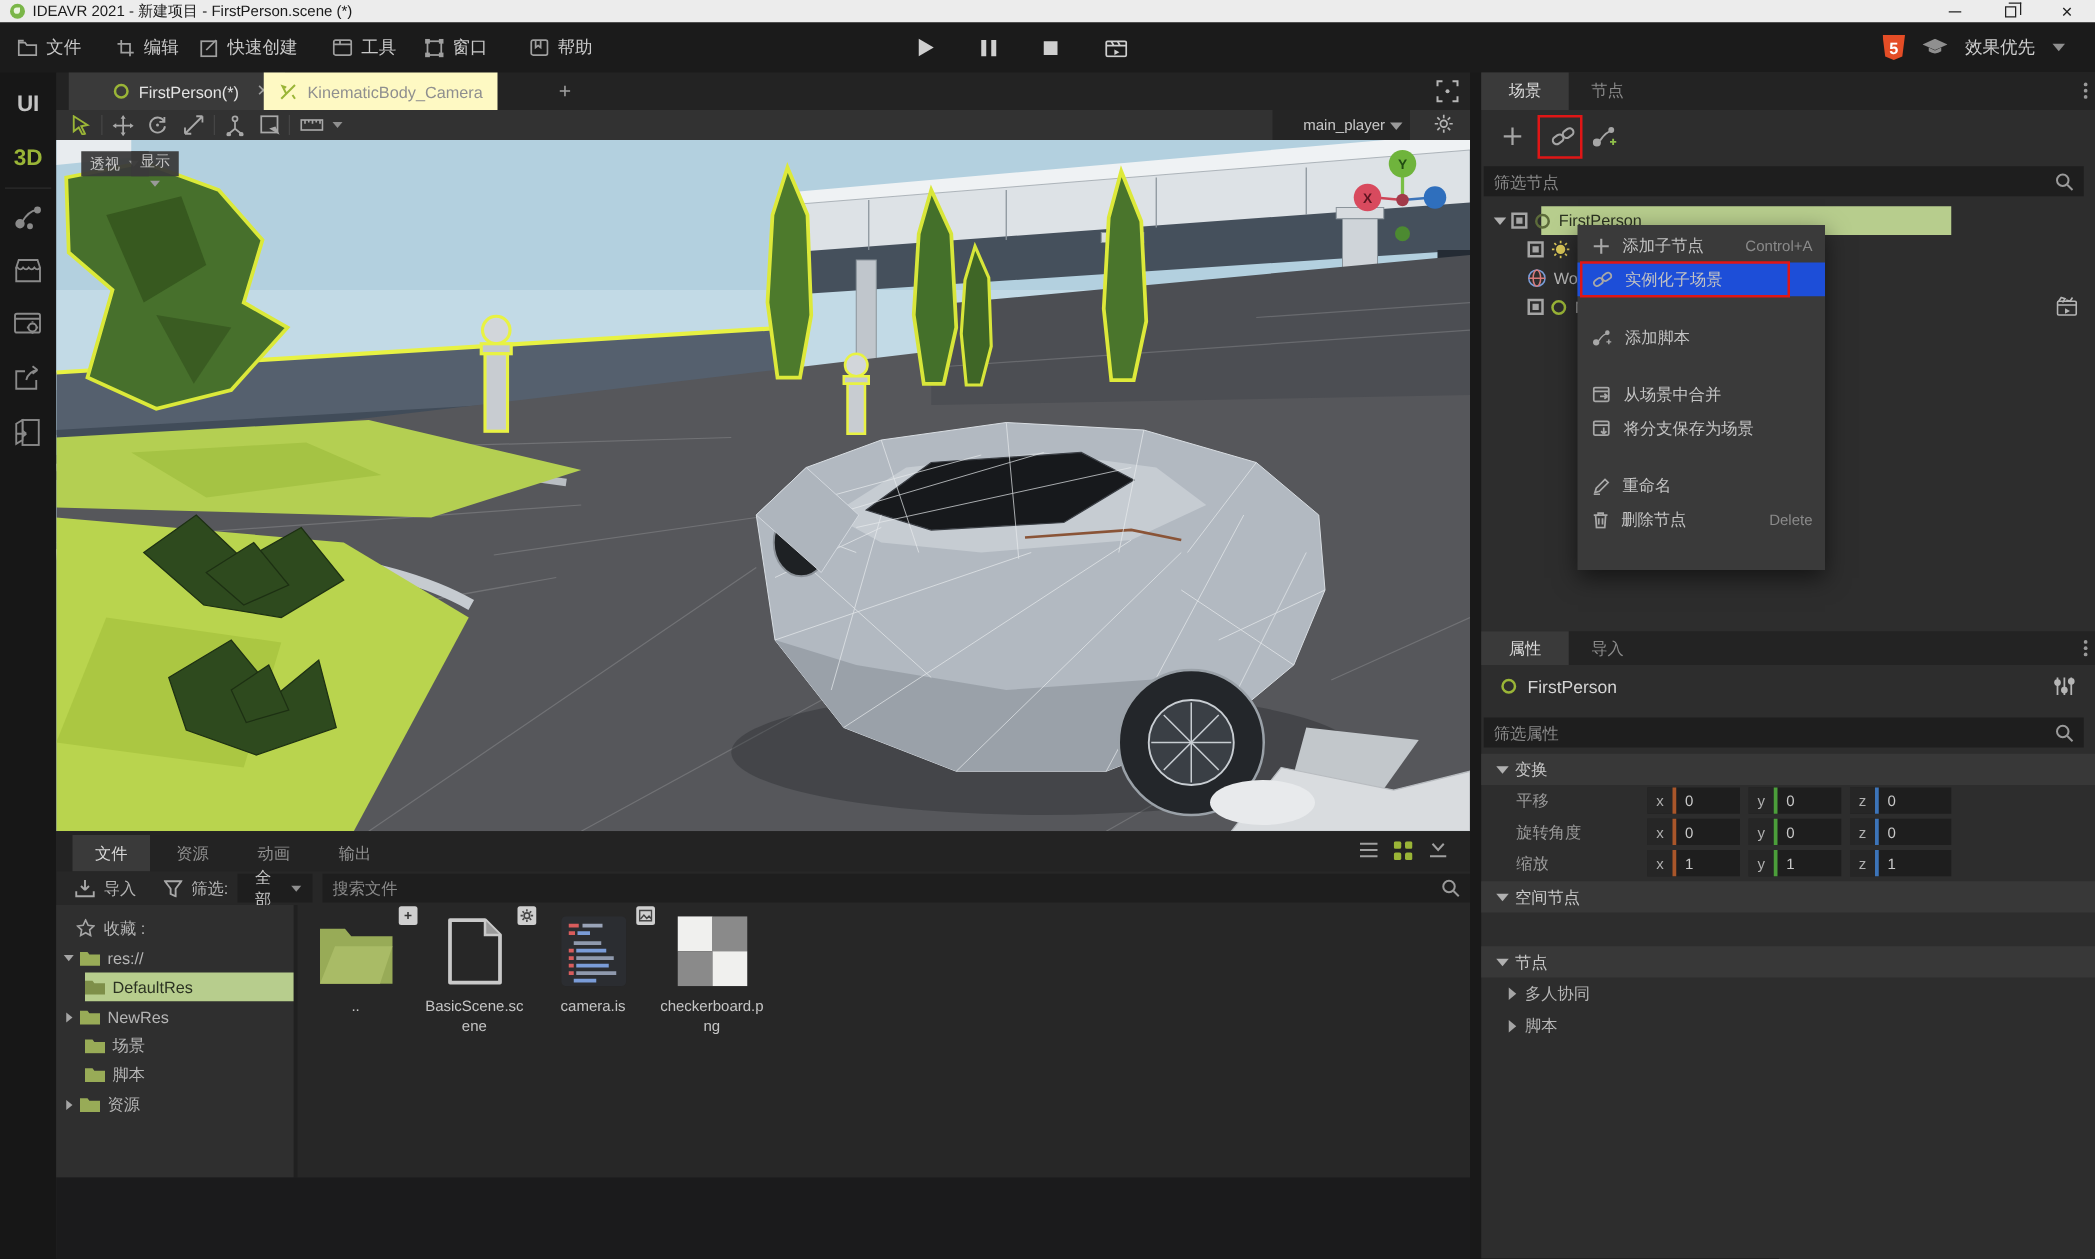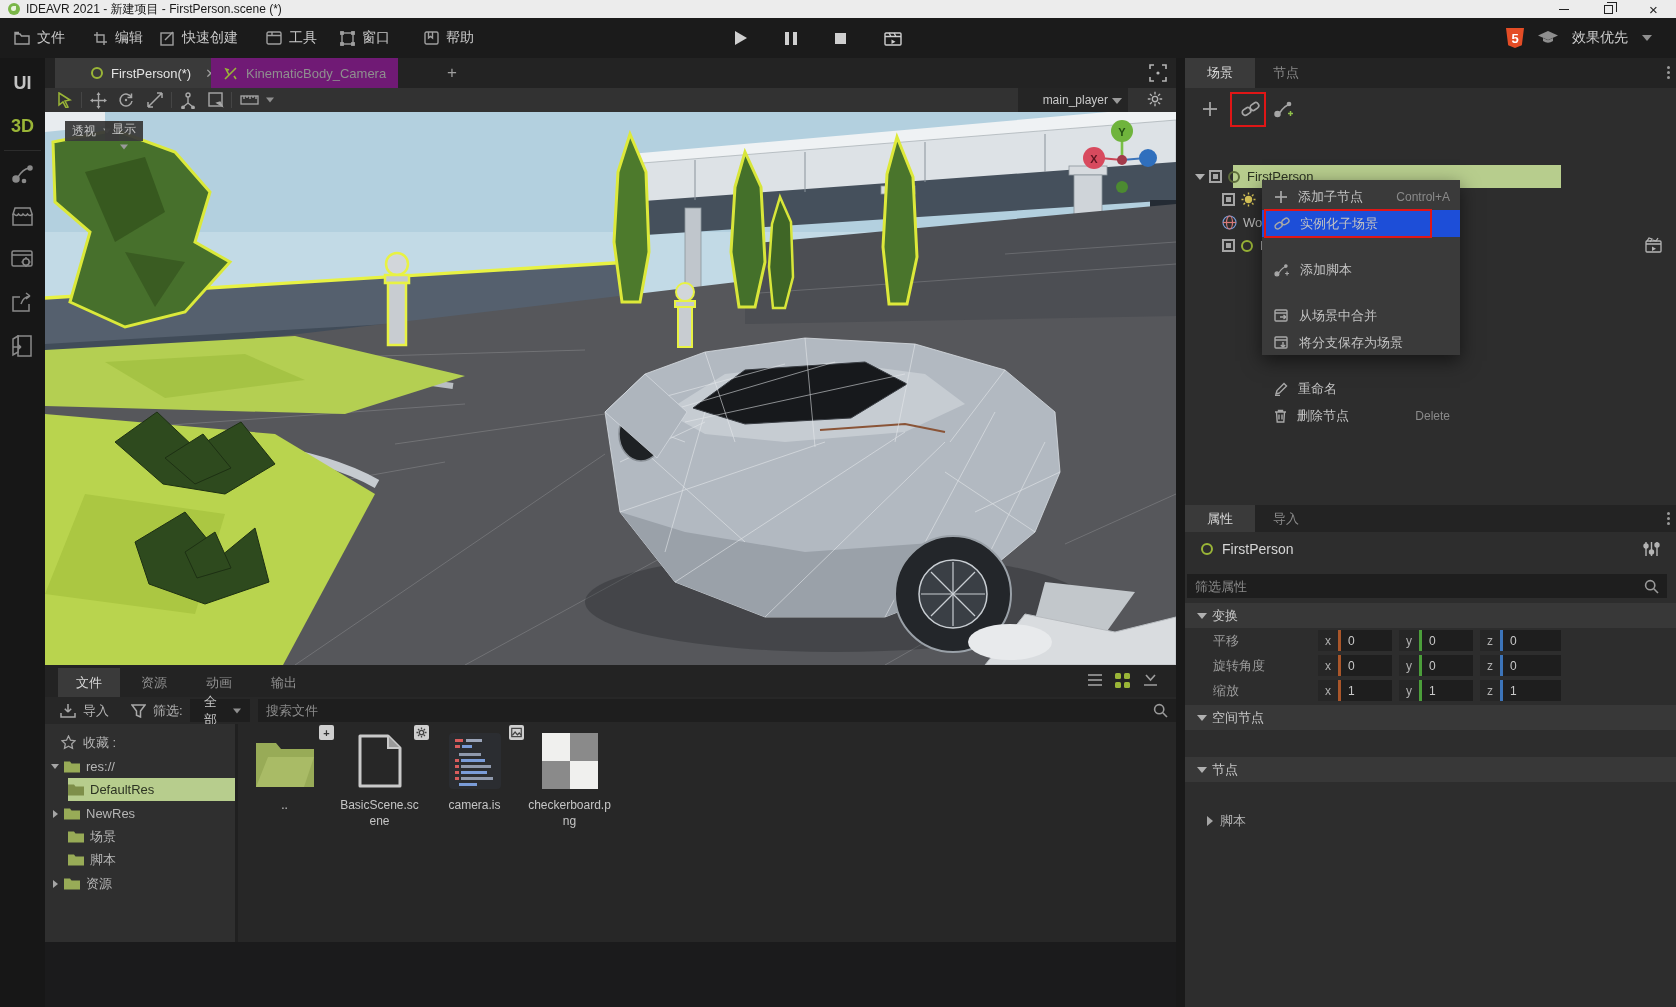--- a/index.html
+++ b/index.html
@@ -33,21 +33,21 @@
   
   .rail { position:absolute; left:0; top:58px; width:45px; height:949px; background:#171717; color:#8f8f8f; }
   .rail-btn { position:absolute; left:0; width:45px; text-align:center; font-weight:bold; font-size:18px; }
   .rail-sep { position:absolute; left:4px; width:37px; border-top:1px solid #2c2c2c; }
   .rail-ico { position:absolute; left:11px; color:#8a8a8a; }
 
   
   .tabbar { position:absolute; left:45px; top:58px; width:1131px; height:30px; background:#232323; }
   .stab { position:absolute; top:0; height:30px; display:flex; align-items:center; gap:8px; padding:0 12px; font-size:13px; }
   .stab.active { background:#3a3a3a; color:#e3e3e3;padding-left:36px; }
-  .stab.inactive { background:#701a75; color:#8f8f8f; }
+  .stab.inactive { background:#fef9c3; color:#8f8f8f; }
   .node-circle { width:12px; height:12px; border:2px solid #9ab537; border-radius:50%; display:inline-block; }
   .tab-close { color:#9f9f9f; font-size:13px; margin-left:6px; }
   .tab-plus { position:absolute; top:0; height:30px; display:flex; align-items:center; color:#9f9f9f; font-size:17px; }
   .fullscr { position:absolute; right:8px; top:5px; color:#b5b5b5; }
 
   
   .vtool { position:absolute; left:45px; top:88px; width:1131px; height:24px; background:#323232; }
   .vt-ico { position:absolute; top:2px; width:22px; height:20px; display:flex; align-items:center; justify-content:center; color:#a8a8a8; }
   .vt-ico.on { color:#9ab537; }
   .vt-sep { position:absolute; top:4px; width:0; height:16px; border-left:1px solid #454545; }
@@ -77,21 +77,21 @@
   .rsearch svg { margin-right:8px; color:#9a9a9a; flex:none; }
 
   .tree-row { position:absolute; left:0; width:491px; height:23px; display:flex; align-items:center; }
   .tr-caret { width:0; height:0; border-left:5px solid transparent; border-right:5px solid transparent; border-top:6px solid #b0b0b0; margin:0 4px 0 10px; }
   .vis-box { width:13px; height:13px; border:2px solid #a5a5a5; display:inline-flex; align-items:center; justify-content:center; margin-right:6px; flex:none; }
   .vis-box i { width:5px; height:5px; background:#a5a5a5; }
   .sel-green { position:absolute; left:48px; top:0; width:328px; height:23px; background:#b7cd8d; }
   .row-label { position:relative; z-index:2; }
 
   
-  .ctxmenu { position:absolute; left:77px; top:122px; width:198px; height:175px; background:#3a3a3a; box-shadow:0 6px 18px rgba(0,0,0,.55); z-index:10; padding-top:3px; }
+  .ctxmenu { position:absolute; left:77px; top:122px; width:198px; height:276px; background:#3a3a3a; box-shadow:0 6px 18px rgba(0,0,0,.55); z-index:10; padding-top:3px; }
   .cm-item { position:relative; height:27px; display:flex; align-items:center; gap:10px; padding:0 10px 0 12px; color:#c3c3c3; font-size:13px; }
   .cm-item svg { color:#a8a8a8; flex:none; }
   .cm-short { margin-left:auto; color:#8a8a8a; font-size:12px; }
   .cm-gap { height:19px; }
   .cm-hl { background:#1d4ed8; }
 
   
   .ptabs { position:absolute; left:0; top:447px; width:491px; height:27px; background:#232323; }
   .node-head { position:absolute; left:0; top:474px; width:491px; height:34px; display:flex; align-items:center; gap:9px; padding-left:16px; color:#d5d5d5; font-size:14px; }
   .prop-sec { position:absolute; left:0; width:491px; height:25px; background:#383838; display:flex; align-items:center; color:#c9c9c9; }
@@ -686,20 +686,27 @@
     <span class="sp-toolbtn" style="left:86px">
       <svg width="20" height="18" viewBox="0 0 20 18" fill="none" stroke="currentColor" stroke-width="1.5">
           <circle cx="3.5" cy="14" r="2.5" fill="currentColor"></circle>
           <path d="M6 12.5 Q11 5 16 4.5"></path>
           <circle cx="15" cy="4" r="1.6" fill="currentColor"></circle>
           <path d="M16.5 11 v5 M14 13.5 h5" stroke="#8fbf4a"></path>
         </svg>
     </span>
     <div class="red-box" style="left:45px;top:34px;width:36px;height:35px;"></div>
 
+    <div class="rsearch" style="top:75px;">
+      <input type="text" placeholder="筛选节点" style="">
+      <svg width="15" height="15" viewBox="0 0 15 15" fill="none" stroke="currentColor" stroke-width="1.6">
+          <circle cx="6.2" cy="6.2" r="4.6"></circle>
+          <line x1="9.8" y1="9.8" x2="14" y2="14"></line>
+        </svg>
+    </div>
 
     <div class="tree-row" style="top:107px">
       <span class="sel-green"></span>
       <span class="tr-caret"></span>
       <span class="vis-box">
           <i></i>
         </span>
       <span class="node-circle row-label" style="border-color:#5c6b3a;"></span>
       <span class="row-label" style="margin-left:7px;color:#2c3322;">FirstPerson</span>
     </div>
@@ -888,19 +895,23 @@
     </div>
 
     <div class="prop-sec" style="top:647px">
       <span class="tr-caret"></span>
         <span>空间节点</span>
     </div>
     <div class="prop-sec" style="top:699px">
       <span class="tr-caret"></span>
         <span>节点</span>
     </div>
+    <div class="prop-sub" style="top:724px">
+      <span class="sub-caret"></span>
+        <span>多人协同</span>
+    </div>
     <div class="prop-sub" style="top:750px">
       <span class="sub-caret"></span>
         <span>脚本</span>
     </div>
   </div>
 
 </div>
 
 </body></html>

